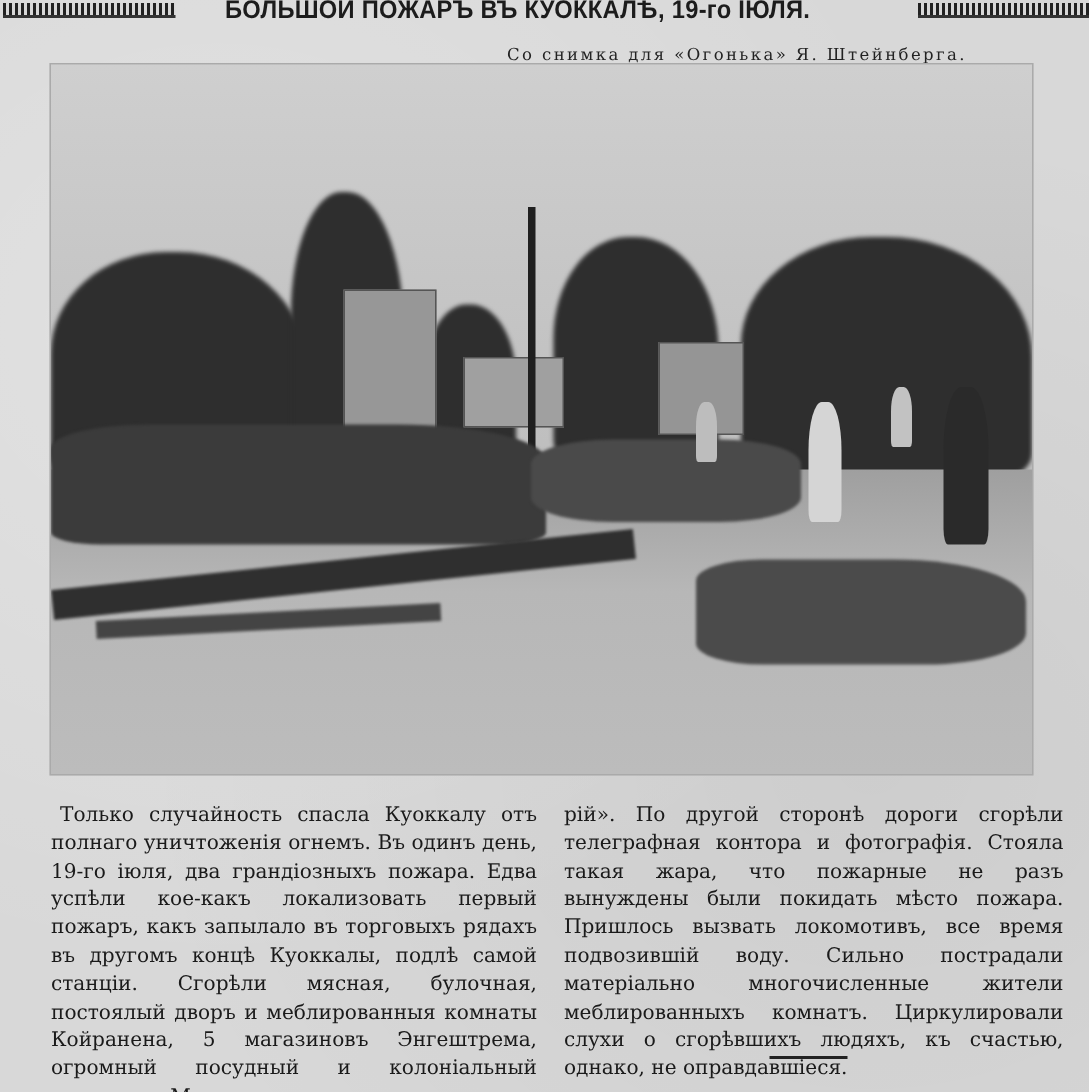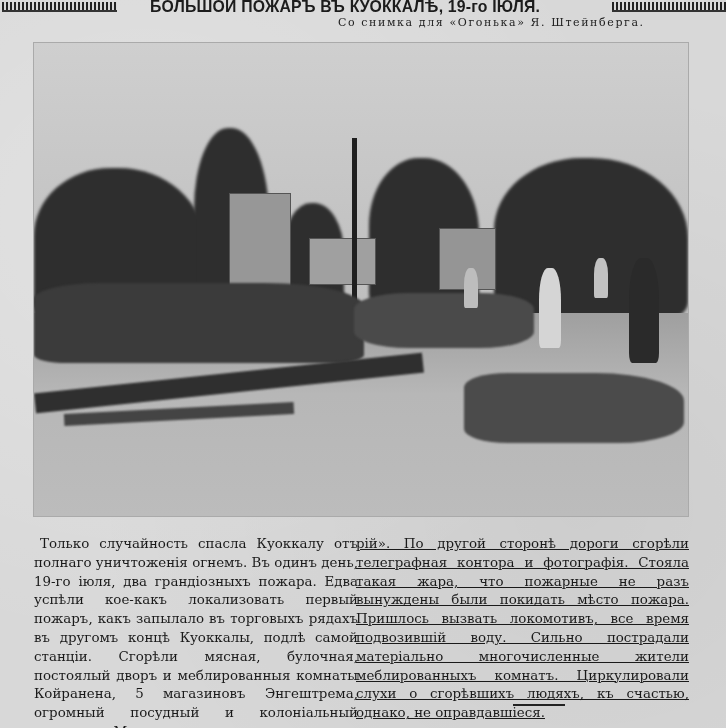--- a/index.html
+++ b/index.html
@@ -19,21 +19,21 @@
   }
   .deco.left { left:2px; width:115px; }
   .deco.right { left:612px; width:114px; }
   .title {
     position:absolute; top:-3px; left:150px; width:440px;
     font-family:"Liberation Sans", sans-serif; font-weight:bold;
     font-size:17px; letter-spacing:0.2px; color:#1c1c1c;
     transform:scaleX(0.93); transform-origin:left top; white-space:nowrap;
   }
   .credit {
-    position:absolute; top:16px; left:338px;
+    position:absolute; top:30px; left:338px;
     font-size:11px; letter-spacing:1.6px; color:#222; white-space:nowrap;
   }
   .photo {
     position:absolute; left:33px; top:42px; width:654px; height:473px;
     background:#c9c9c9; overflow:hidden;
     border:1px solid #aaa;
   }
   .sky { position:absolute; left:0; top:0; width:100%; height:60%;
     background: linear-gradient(#cfcfcf, #bdbdbd); }
   .ground { position:absolute; left:0; top:57%; width:100%; height:43%;
@@ -42,21 +42,21 @@
   .ruin { position:absolute; background:#8a8a8a; border:1px solid #555; }
   .debris { position:absolute; background:#3b3b3b; filter:blur(1px); }
   .pole { position:absolute; left:318px; top:95px; width:5px; height:220px; background:#1f1f1f; }
   .person { position:absolute; border-radius:40% 40% 10% 10%; }
   .cols {
     position:absolute; top:535px; left:0; width:726px;
     font-size:13.4px; line-height:18.8px; text-align:justify;
   }
   .col { position:absolute; top:0; }
   .col.left { left:34px; width:324px; }
-  .col.right { left:356px; width:333px;text-decoration:underline; }
+  .col.right { left:376px; width:333px; }
   .col p { margin:0; text-indent:0; }
   .col.left p { text-indent:6px; }
   .end-rule { position:absolute; left:513px; top:704px; width:52px; height:2px; background:#222; }
 </style>
 </head>
 <body>
 
 <div class="deco left"></div>
 <div class="title">БОЛЬШОЙ ПОЖАРЪ ВЪ КУОККАЛѢ, 19-го ІЮЛЯ.</div>
 <div class="deco right"></div>

